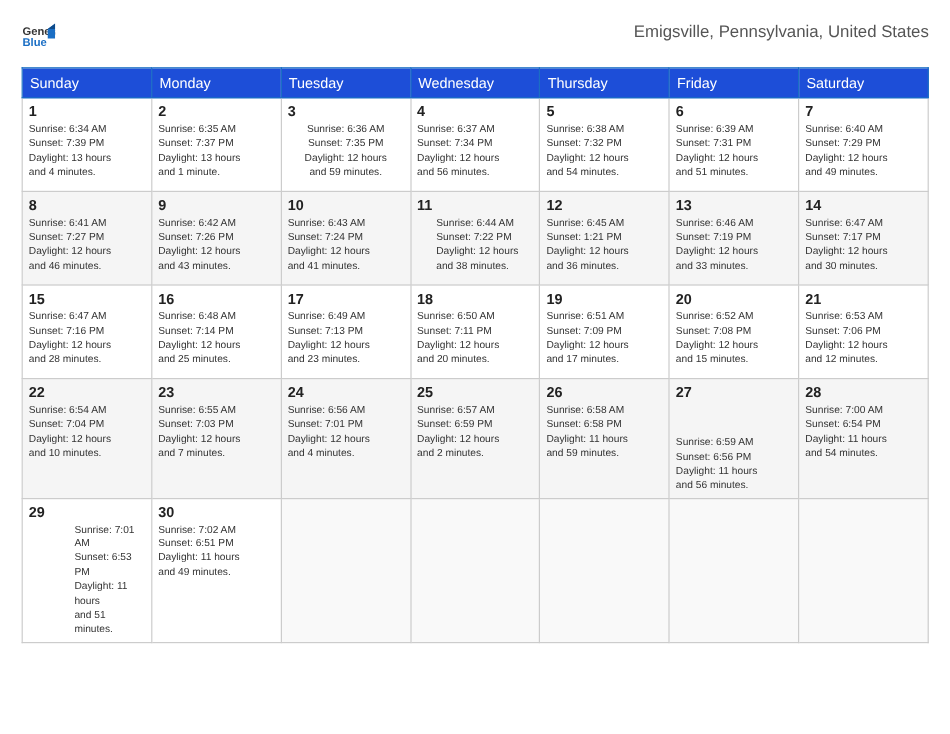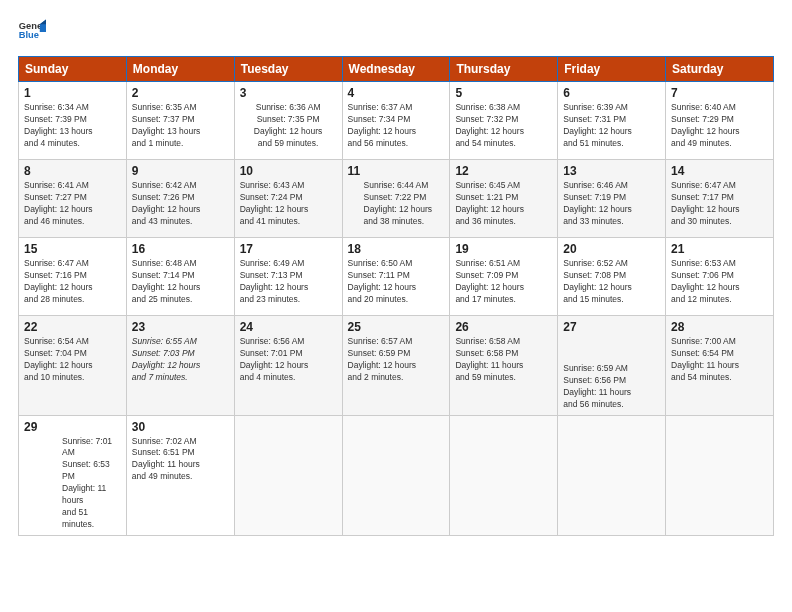--- a/index.html
+++ b/index.html
@@ -42,24 +42,24 @@
     .location {
       font-size: 14px;
       color: #555;
     }
     .calendar {
       width: 100%;
       border-collapse: collapse;
       border: 1px solid #ccc;
     }
     .calendar th {
-      background: #c2410c;
+      background: #1d4ed8;
       color: #fff;
       font-size: 12px;
-      font-weight: bold;
+      font-weight: normal;
       padding: 5px 6px;
       text-align: left;
       border: 1px solid #1a6ec4;
     }
     .calendar td {
       border: 1px solid #ccc;
       vertical-align: top;
       padding: 4px 5px;
       width: calc(100% / 7);
       height: 78px;
@@ -94,20 +94,21 @@
   <div class="header">
     <div class="logo">
       <svg class="logo-icon" viewBox="0 0 36 36" xmlns="http://www.w3.org/2000/svg">
         <text y="14" x="1" font-size="12" font-weight="bold" fill="#333" font-family="Arial">General</text>
         <text y="26" x="1" font-size="12" font-weight="bold" fill="#1a6ec4" font-family="Arial">Blue</text>
         <polygon points="28,8 36,2 36,18 28,18" fill="#1a6ec4"></polygon>
         <polygon points="28,8 36,2 36,8" fill="#0d4a8a"></polygon>
       </svg>
     </div>
     <div class="title-block">
+      <div class="location">Emigsville, Pennsylvania, United States</div>
     </div>
   </div>
 
   <table class="calendar">
     <thead>
       <tr>
       <th>Sunday</th>
           <th>Monday</th>
           <th>Tuesday</th>
           <th>Wednesday</th>
@@ -273,21 +274,21 @@
         <tr>
           <td>
             <span class="day-num">22</span>
             <div class="day-info" style="white-space: pre-line;">Sunrise: 6:54 AM
 Sunset: 7:04 PM
 Daylight: 12 hours
 and 10 minutes.</div>
           </td>
           <td>
             <span class="day-num">23</span>
-            <div class="day-info" style="white-space: pre-line; font-style: italic;">Sunrise: 6:55 AM
+            <div class="day-info" style="white-space: pre-line;">Sunrise: 6:55 AM
 Sunset: 7:03 PM
 Daylight: 12 hours
 and 7 minutes.</div>
           </td>
           <td>
             <span class="day-num">24</span>
             <div class="day-info" style="white-space: pre-line;">Sunrise: 6:56 AM
 Sunset: 7:01 PM
 Daylight: 12 hours
 and 4 minutes.</div>

